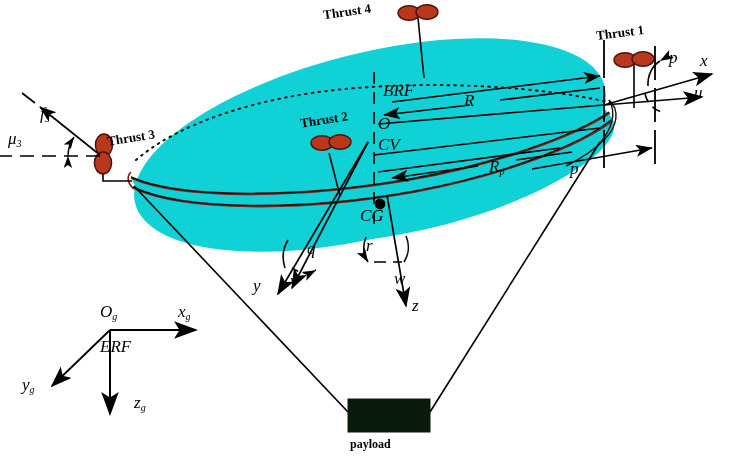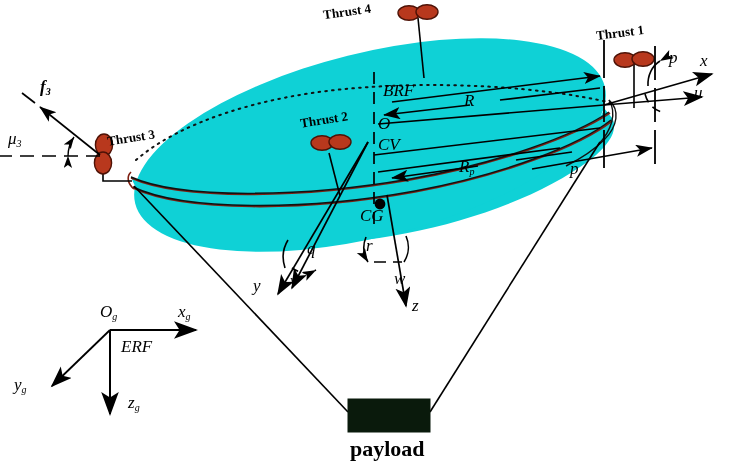--- a/index.html
+++ b/index.html
@@ -8,21 +8,21 @@
     width:733px;height:471px;
     background:#ffffff;
     overflow:hidden;
     font-family:"Liberation Serif", serif;
   }
   svg.layer{position:absolute;left:0;top:0;width:733px;height:471px;}
   .lbl{position:absolute;white-space:nowrap;color:#000;line-height:1;}
   .bold-lbl{font-family:"Liberation Serif", serif;font-weight:bold;font-size:13px;}
   .ital{font-family:"Liberation Serif", serif;font-style:italic;font-size:17px;}
   .sub{font-size:10px;font-style:italic;vertical-align:-3px;}
-  .payload-lbl{font-family:"Liberation Serif", serif;font-weight:bold;font-size:22px;}
+  .payload-lbl{font-family:"Liberation Serif", serif;font-weight:bold;font-size:12px;}
 </style>
 </head>
 <body>
 
 <div id="stage">
 
   <svg class="layer" viewBox="0 0 733 471">
     <defs>
       <marker id="arrowSolid" markerWidth="11" markerHeight="11" refX="9.5" refY="3.6" orient="auto" markerUnits="strokeWidth">
         <path d="M0,0 L10,3.6 L0,7.2 L2.4,3.6 z" fill="#000"></path>
@@ -166,39 +166,39 @@
   <div class="lbl bold-lbl" style="left:300px;top:113px;transform:rotate(-9deg);">Thrust 2</div>
   <div class="lbl bold-lbl" style="left:107px;top:131px;transform:rotate(-9deg);">Thrust 3</div>
   <div class="lbl bold-lbl" style="left:323px;top:5px;transform:rotate(-8deg);">Thrust 4</div>
 
   <div class="lbl ital" style="left:383px;top:72px;margin-top:10px;">BRF</div>
   <div class="lbl ital" style="left:378px;top:115px;">O</div>
   <div class="lbl ital" style="left:378px;top:136px;">CV</div>
   <div class="lbl ital" style="left:360px;top:207px;">CG</div>
 
   <div class="lbl ital" style="left:464px;top:92px;">R</div>
-  <div class="lbl ital" style="left:459px;top:158px;"><span>R</span><span class="sub">p</span></div>
+  <div class="lbl ital" style="left:489px;top:158px;"><span>R</span><span class="sub">p</span></div>
 
   <div class="lbl ital" style="left:700px;top:52px;">x</div>
   <div class="lbl ital" style="left:694px;top:84px;">u</div>
   <div class="lbl ital" style="left:669px;top:49px;">p</div>
 
   <div class="lbl ital" style="left:253px;top:277px;">y</div>
   <div class="lbl ital" style="left:290px;top:272px;">v</div>
   <div class="lbl ital" style="left:307px;top:240px;">q</div>
 
   <div class="lbl ital" style="left:412px;top:297px;">z</div>
   <div class="lbl ital" style="left:394px;top:270px;">w</div>
   <div class="lbl ital" style="left:366px;top:237px;">r</div>
 
-  <div class="lbl ital" style="left:40px;top:78px;font-weight:bold;"><span>f</span><span class="sub">3</span></div>
+  <div class="lbl ital" style="left:40px;top:105px;"><span>f</span><span class="sub">3</span></div>
   <div class="lbl ital" style="left:8px;top:130px;"><span>μ</span><span class="sub">3</span></div>
 
   <div class="lbl ital" style="left:570px;top:160px;">p</div>
   <div class="lbl payload-lbl" style="left:350px;top:438px;">payload</div>
 
   <div class="lbl ital" style="left:100px;top:303px;"><span>O</span><span class="sub">g</span></div>
   <div class="lbl ital" style="left:178px;top:303px;"><span>x</span><span class="sub">g</span></div>
-  <div class="lbl ital" style="left:14px;top:376px;"><span>y</span><span class="sub">g</span></div>
-  <div class="lbl ital" style="left:128px;top:394px;font-family:Liberation Serif, serif;"><span>z</span><span class="sub">g</span></div>
-  <div class="lbl ital" style="left:121px;top:338px;">ERF</div>
+  <div class="lbl ital" style="left:22px;top:376px;"><span>y</span><span class="sub">g</span></div>
+  <div class="lbl ital" style="left:134px;top:394px;font-family:Liberation Serif, serif;"><span>z</span><span class="sub">g</span></div>
+  <div class="lbl ital" style="left:100px;top:338px;">ERF</div>
 
 </div>
 
 </body></html>

